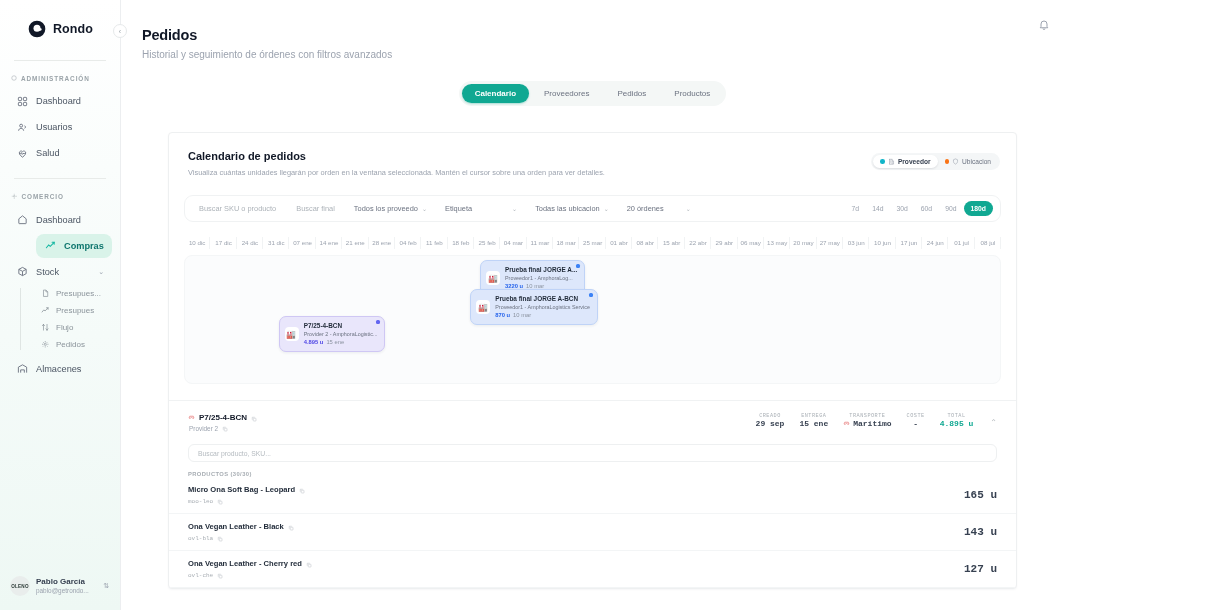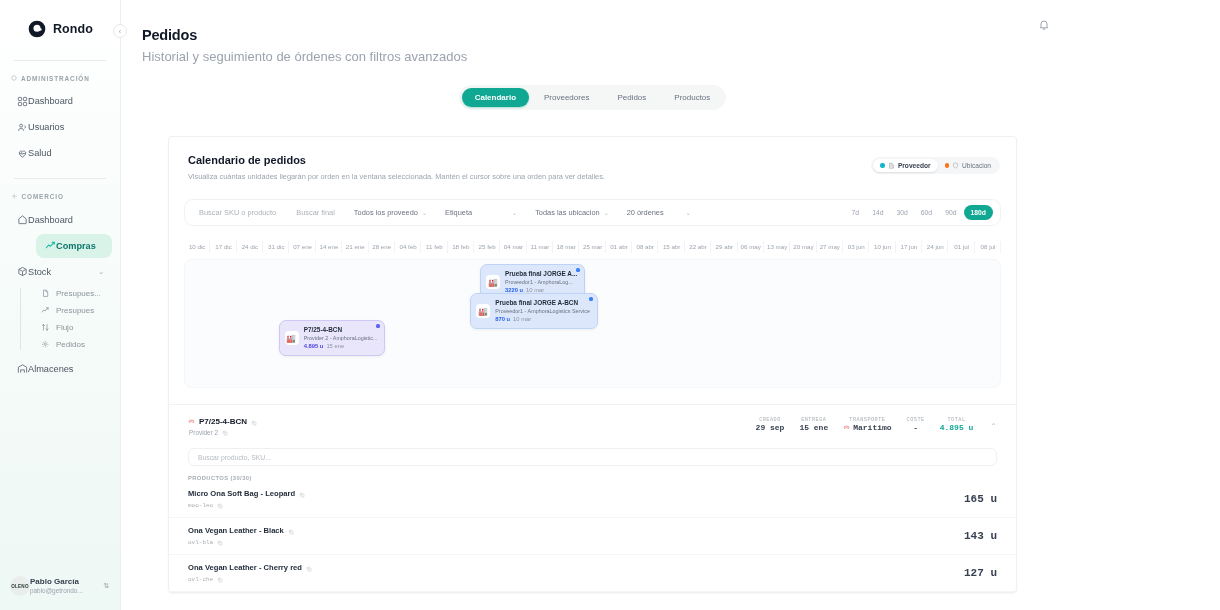--- a/index.html
+++ b/index.html
@@ -25,40 +25,40 @@
   .brand-logo { width:20px; height:20px; }
   .brand-name { font-size:12.5px; font-weight:700; color:#111827; letter-spacing:.1px; }
   .side-sep { height:1px; background:#e8ebe9; margin:2px 14px 0 14px; }
 
   .side-group-label {
     display:flex; align-items:center; gap:4px;
     font-size:6.4px; letter-spacing:.9px; color:#9aa3a8;
     padding:14px 0 6px 11px; text-transform:uppercase; font-weight:600;
   }
   .side-item {
-    display:flex; align-items:center; gap:0;
+    display:flex; align-items:center; gap:8px;
     margin:1px 8px; padding:6px 8px; border-radius:8px;
     font-size:9.2px; color:#4b5563; cursor:pointer; position:relative;
   }
   .side-item .ico { width:12px; height:12px; display:flex; align-items:center; justify-content:center; flex:0 0 12px; color:#6b7280; }
   .side-item.active { background:#d9f3e9; color:#0f766e; font-weight:600;margin-left:36px; }
   .side-item.active .ico { color:#10b6a0; }
   .side-item .chev { margin-left:auto; font-size:7px; color:#9ca3af; }
   .sub-wrap { position:relative; margin-left:20px; padding-left:17px; }
   .sub-wrap:before {
     content:""; position:absolute; left:0; top:3px; bottom:3px; width:1px; background:#dfe5e3;
   }
   .sub-item {
     display:flex; align-items:center; gap:6px;
     padding:4px 4px; font-size:8px; color:#8b949b; cursor:pointer;
   }
   .sub-item .ico { width:9px;height:9px;display:flex;align-items:center;justify-content:center;flex:0 0 9px; }
 
   .side-footer {
-    margin-top:auto; display:flex; align-items:center; 
+    margin-top:auto; display:flex; align-items:center; gap:6px;
     padding:10px 11px 14px 10px;
   }
   .avatar {
     width:20px;height:20px;border-radius:50%;
     background:#e9edec; display:flex;align-items:center;justify-content:center;
     font-size:4.6px; font-weight:700; color:#2b3a36; letter-spacing:.2px; flex:0 0 20px;
   }
   .side-user-name { font-size:8px; font-weight:600; color:#374151; line-height:1.25; }
   .side-user-mail { font-size:6.4px; color:#9ca3af; line-height:1.25; }
   .side-user-caret { margin-left:auto; font-size:7px; color:#9ca3af; }
@@ -68,21 +68,21 @@
     background:#fff; border:1px solid #e6e9ea; display:flex;align-items:center;justify-content:center;
     font-size:7px; color:#9aa3a8; z-index:5; cursor:pointer;
   }
 
   
   .main { flex:1; height:610px; position:relative; background:#fff; overflow:hidden; }
   .bell { position:absolute; right:14px; top:17px; width:12px;height:12px;color:#9ca3af; cursor:pointer; }
 
   .page-head { padding:27px 0 0 21px; }
   .page-title { font-size:14.5px; font-weight:700; color:#111827; letter-spacing:-.2px; }
-  .page-sub { font-size:13px; color:#9ca3af; margin-top:6px; }
+  .page-sub { font-size:10px; color:#9ca3af; margin-top:6px; }
 
   .tabs-row { display:flex; justify-content:center; margin-top:21px; }
   .tabs {
     display:flex; align-items:center; gap:2px; background:#f4f7f6; border-radius:999px; padding:3px;
   }
   .tab {
     font-size:8px; color:#6b7280; padding:5px 13px; border-radius:999px; cursor:pointer; white-space:nowrap;
   }
   .tab.active { background:#10a892; color:#ffffff; font-weight:600; box-shadow:0 1px 2px rgba(16,168,146,.35); }
 

